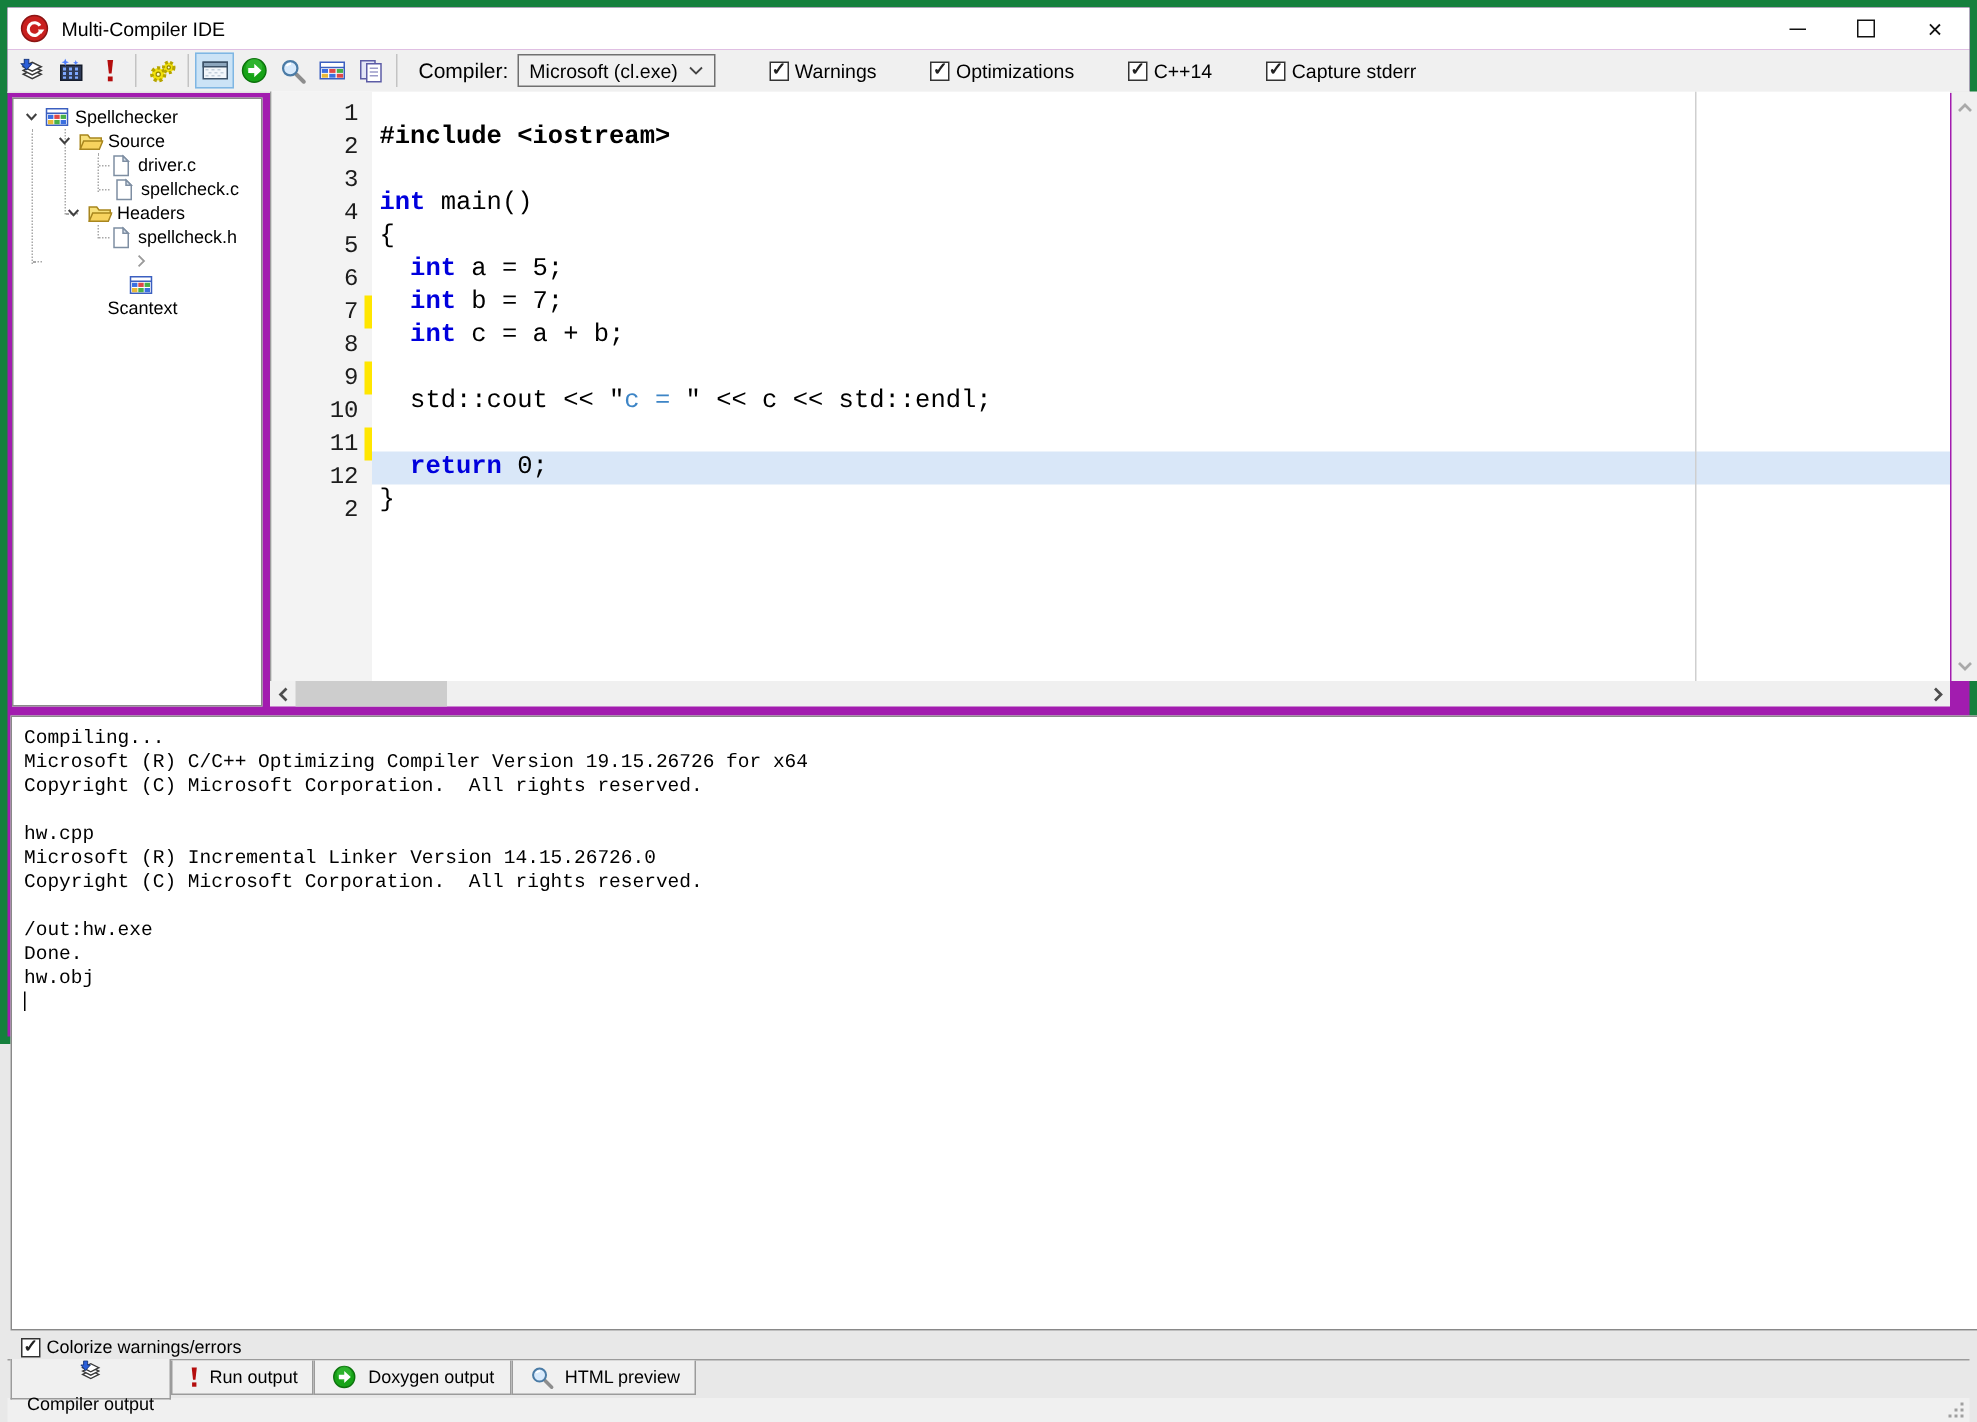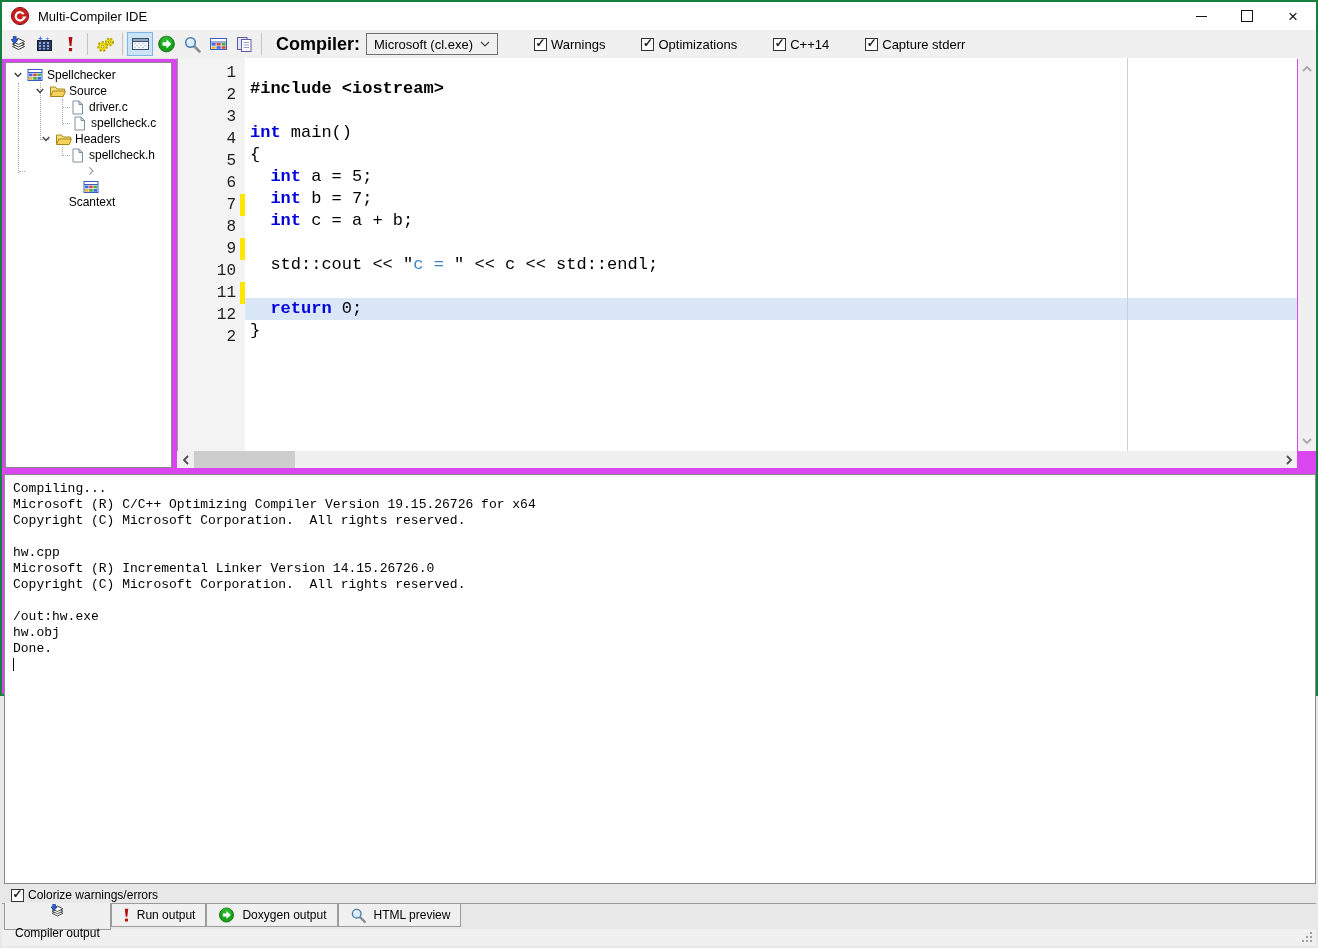--- a/index.html
+++ b/index.html
@@ -1,37 +1,37 @@
 <!DOCTYPE html>
 <html><head>
 <meta charset="utf-8">
 <style>
   html,body{margin:0;padding:0;background:#e8e8e8;}
   body{width:1318px;height:948px;overflow:hidden;font-family:"Liberation Sans",sans-serif;-webkit-font-smoothing:antialiased;}
-  .window{position:relative;width:1318px;height:696px;box-sizing:border-box;border:2px solid #15803d;background:#d946ef;}
+  .window{position:relative;width:1318px;height:696px;box-sizing:border-box;border:5px solid #15803d;background:#a21caf;}
 
   
   .titlebar{position:absolute;left:0;top:0;right:0;height:28px;background:#ffffff;display:flex;align-items:center;}
   .app-icon{margin-left:8px;width:20px;height:20px;display:flex;align-items:center;justify-content:center;}
   .title{margin-left:8px;font-size:13px;color:#000;}
   .win-buttons{margin-left:auto;display:flex;height:28px;}
   .win-btn{width:46px;height:28px;display:flex;align-items:center;justify-content:center;cursor:default;}
   .glyph-min{width:11px;height:1px;background:#111;}
   .glyph-max{width:10px;height:10px;border:1px solid #111;background:#fff;}
   .glyph-close{font-size:17px;line-height:17px;color:#111;font-weight:400;}
 
   
   .toolbar{position:absolute;left:0;top:28px;right:0;height:29px;background:#f0f0f0;display:flex;align-items:center;border-bottom:1px solid #e3e3e3;box-sizing:border-box;}
   .tb-buttons{display:flex;align-items:center;margin-left:3px;}
   .tb-btn{width:26px;height:24px;display:flex;align-items:center;justify-content:center;border:1px solid transparent;box-sizing:border-box;}
   .tb-btn.toggled{background:#cbe3f6;border:1px solid #7fb6e3;}
   .tb-sep{width:1px;height:22px;background:#c3c3c3;margin:0 4px;}
   .icn{display:inline-flex;align-items:center;justify-content:center;}
   .icn svg{display:block;}
-  .compiler-label{font-size:18px;margin:0 6px 0 10px;color:#000;font-weight:bold;}
+  .compiler-label{font-size:14px;margin:0 6px 0 10px;color:#000;}
   .combobox{width:132px;height:22px;background:#f0f0f0;border:1px solid #707070;box-sizing:border-box;display:flex;align-items:center;padding:0 7px;font-size:13px;color:#000;}
   .combo-value{flex:1;overflow:hidden;white-space:nowrap;}
   .combo-chevron svg{display:block;}
   .tb-options{display:flex;align-items:center;}
   .tb-check{display:flex;align-items:center;margin-left:36px;font-size:13px;color:#000;}
   .tb-check .cb-label{margin-left:4px;}
   .checkbox{width:13px;height:13px;background:#fff;border:1px solid #333;box-sizing:border-box;display:inline-flex;align-items:center;justify-content:center;position:relative;}
   .checkbox.checked::after{content:"✓";font-size:12px;font-weight:bold;color:#222;line-height:11px;margin-top:-1px;}
 
   
@@ -443,22 +443,22 @@
   <div class="output">
       <div class="out-line">Compiling...</div>
       <div class="out-line">Microsoft (R) C/C++ Optimizing Compiler Version 19.15.26726 for x64</div>
       <div class="out-line">Copyright (C) Microsoft Corporation.  All rights reserved.</div>
       <div class="out-line"></div>
       <div class="out-line">hw.cpp</div>
       <div class="out-line">Microsoft (R) Incremental Linker Version 14.15.26726.0</div>
       <div class="out-line">Copyright (C) Microsoft Corporation.  All rights reserved.</div>
       <div class="out-line"></div>
       <div class="out-line">/out:hw.exe</div>
+      <div class="out-line">Done.</div>
       <div class="out-line">hw.obj</div>
-      <div class="out-line">Done.</div>
       <div class="out-line"><span class="caret"></span></div>
     </div>
 
   <div class="colorize">
     <span class="checkbox checked"></span>
     <span class="cb-label">Colorize warnings/errors</span>
   </div>
 
   <div class="tabline"></div>
   <div class="tabbar">

